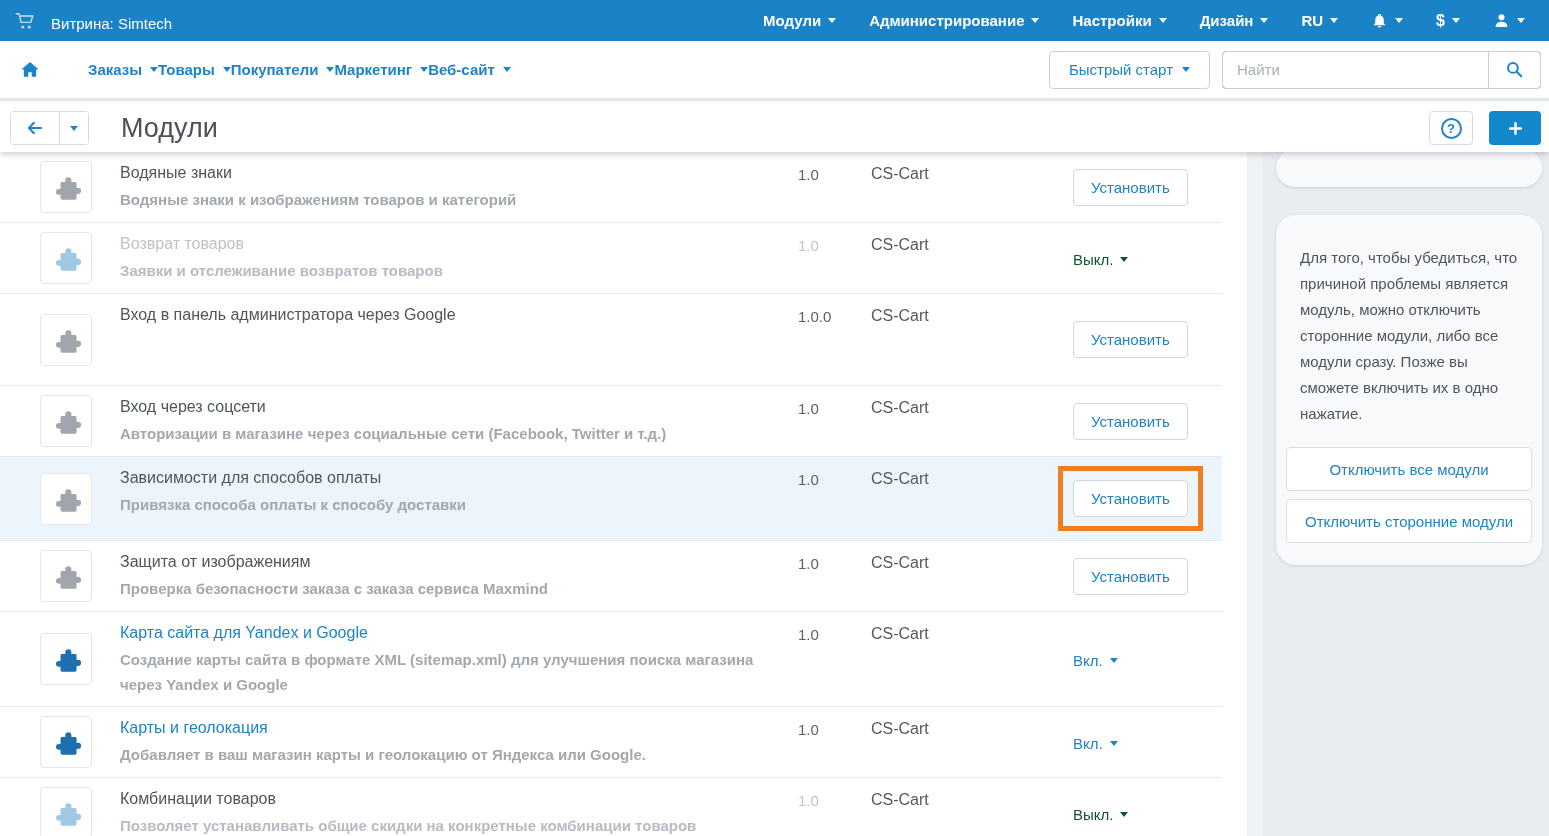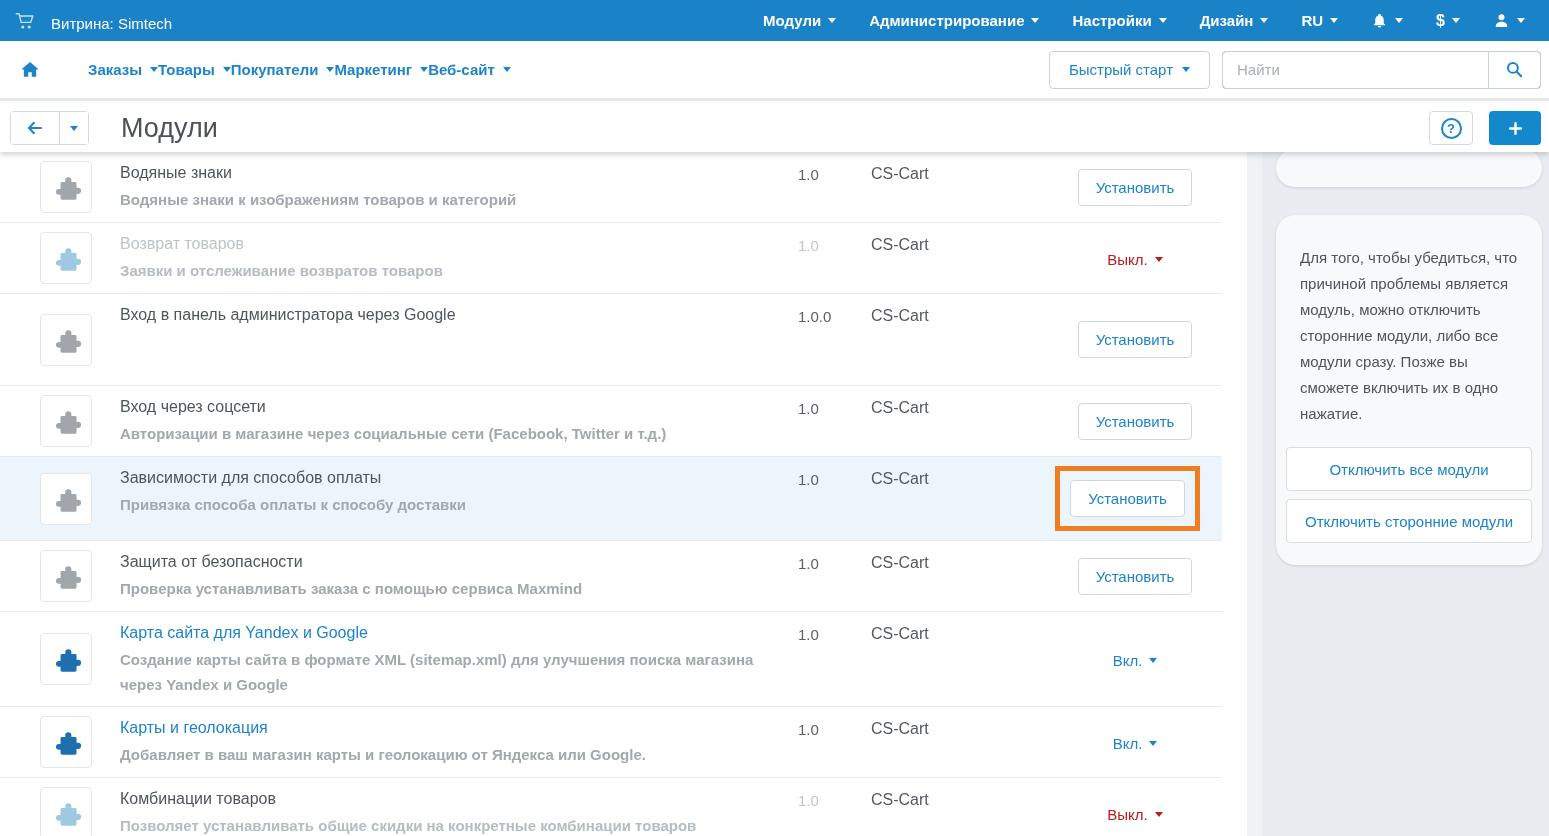--- a/index.html
+++ b/index.html
@@ -53,26 +53,26 @@
   .ic-light { color:#9fc8e3; }
   .row-text { margin-left:28px; width:678px; padding-top:3px; flex:none; }
   .row-title { font-size:16px; color:#4f555c; margin-bottom:5px; }
   .row-title.link { color:#1d84c7; cursor:pointer; }
   .row-title.muted { color:#bdc3c9; }
   .row-desc { font-size:15px; line-height:25px; color:#a2a8ae;font-weight:bold; }
   .row-desc.muted { color:#b6bcc3; }
   .row-version { width:73px; font-size:15px; color:#5a6066; padding-top:5px; flex:none; }
   .row-version.muted { color:#c0c5ca; }
   .row-supplier { flex:1; font-size:16px; color:#54595f; padding-top:4px; }
-  .row-action { width:124px; margin-right:25px; display:flex; justify-content:center; align-self:center; flex:none; }
+  .row-action { width:124px; margin-right:25px; display:flex; justify-content:flex-start; align-self:center; flex:none; }
   .btn-install { padding:9px 17px; border:1px solid #d0d8de; border-radius:4px; background:#fff; color:#1d84c7; font-size:15px; cursor:pointer; white-space:nowrap; font-family:"Liberation Sans", sans-serif; }
   .annotation { border:5px solid #ee7e22; padding:9px 10px; margin-left:-15px; display:flex; }
   .status { display:flex; align-items:center; gap:7px; font-size:15px; cursor:pointer; padding-top:2px; white-space:nowrap; }
   .status.on { color:#1d84c7; }
-  .status.off { color:#b91c1c; }
+  .status.off { color:#14532d; }
 
   
   .side-region { position:absolute; top:152px; left:1247px; right:0; bottom:0; background:#e9edf1; }
   .side-strip { position:absolute; left:0; top:0; width:15px; bottom:0; background:#f0f3f6; }
   .panel { position:absolute; left:29px; width:266px; background:#f8f9fb; border-radius:20px; box-shadow:0 1px 3px rgba(60,70,80,.18); }
   .panel-1 { top:-3px; height:38px; }
   .panel-2 { top:63px; height:350px; padding:22px 10px 16px; }
   .help-text { margin:8px 14px 20px; font-size:15px; line-height:26px; color:#4f555b; }
   .side-btn { display:block; width:100%; height:44px; margin-top:8px; background:#fff; border:1px solid #d9dee3; border-radius:4px; color:#1d84c7; font-size:15px; cursor:pointer; font-family:"Liberation Sans", sans-serif; }
 </style>
@@ -294,22 +294,22 @@
           </div>
   </div>
 
   <div class="row">
     <div class="icon-box">
       <svg class="puzzle ic-gray" viewBox="0 0 44 44" fill="currentColor">
               <path d="M18 15h3v-2.2a4.2 4.2 0 1 1 8.4 0V15h5.1a2 2 0 0 1 2 2v6h2a4.3 4.3 0 1 1 0 8.6h-2v5.9a2 2 0 0 1-2 2H16.5a2 2 0 0 1-2-2v-4.7h-2.2a4.1 4.1 0 1 1 0-8.2h2.2V17a2 2 0 0 1 2-2z"></path>
             </svg>
     </div>
     <div class="row-text">
-      <div class="row-title">Защита от безопасности</div>
-      <div class="row-desc">Проверка устанавливать заказа с помощью сервиса Maxmind</div>
+      <div class="row-title">Защита от изображениям</div>
+      <div class="row-desc">Проверка безопасности заказа с заказа сервиса Maxmind</div>
     </div>
     <div class="row-version">1.0</div>
     <div class="row-supplier">CS-Cart</div>
     <div class="row-action">
             <button class="btn-install">Установить</button>
           </div>
   </div>
 
   <div class="row two-line">
     <div class="icon-box">

